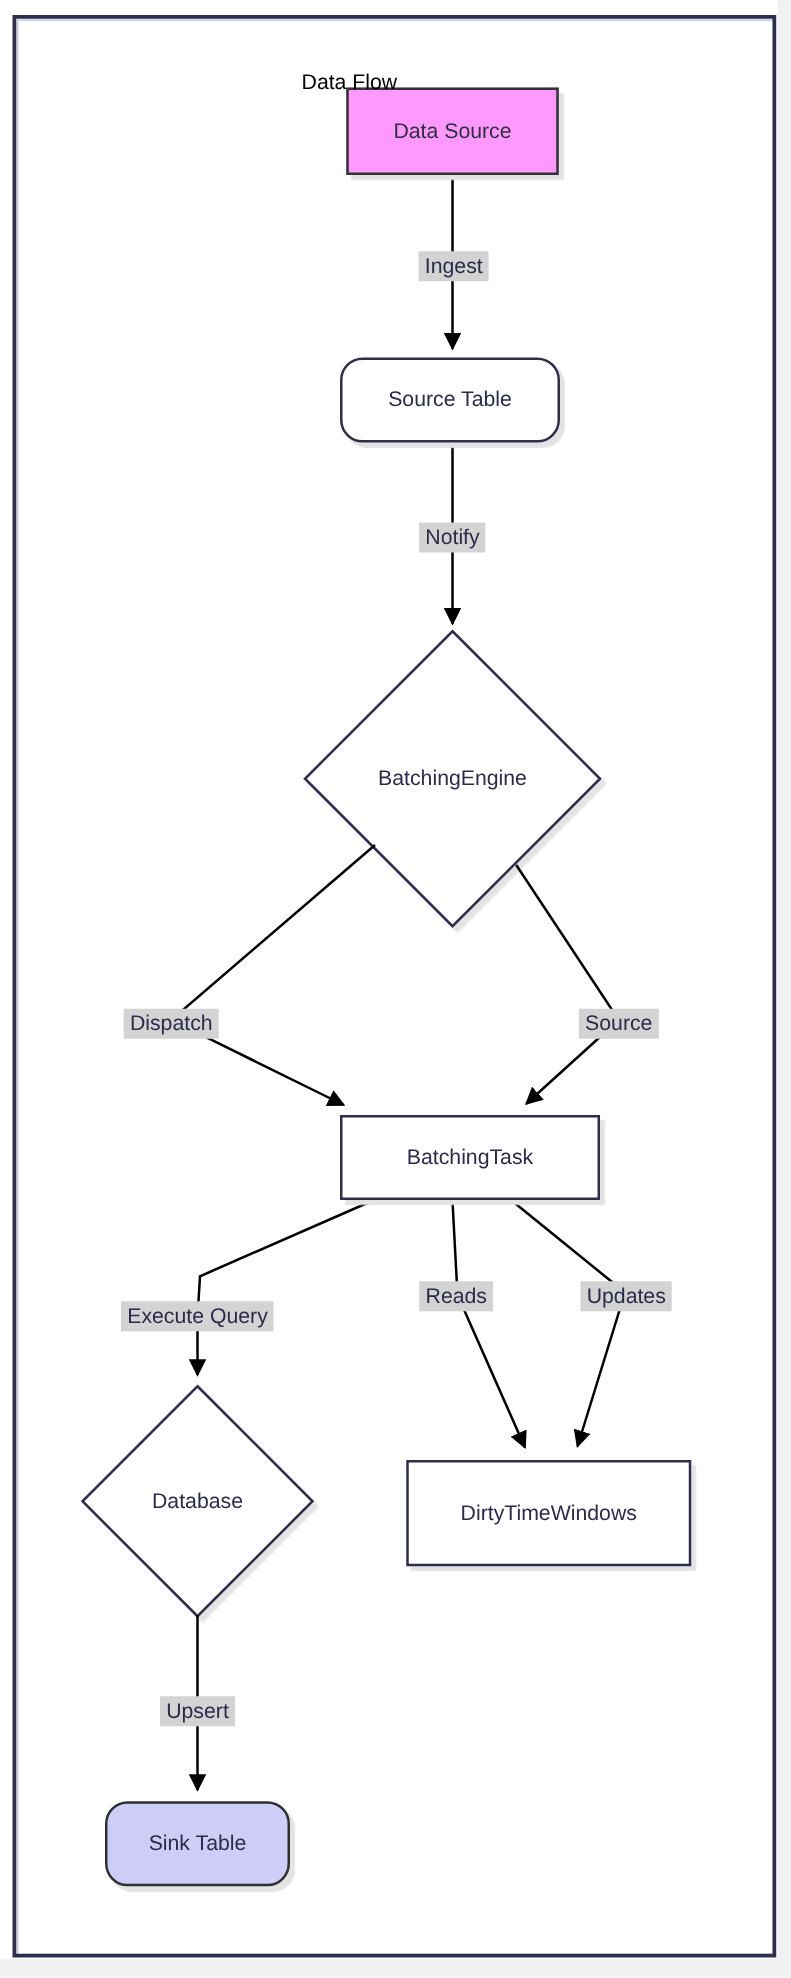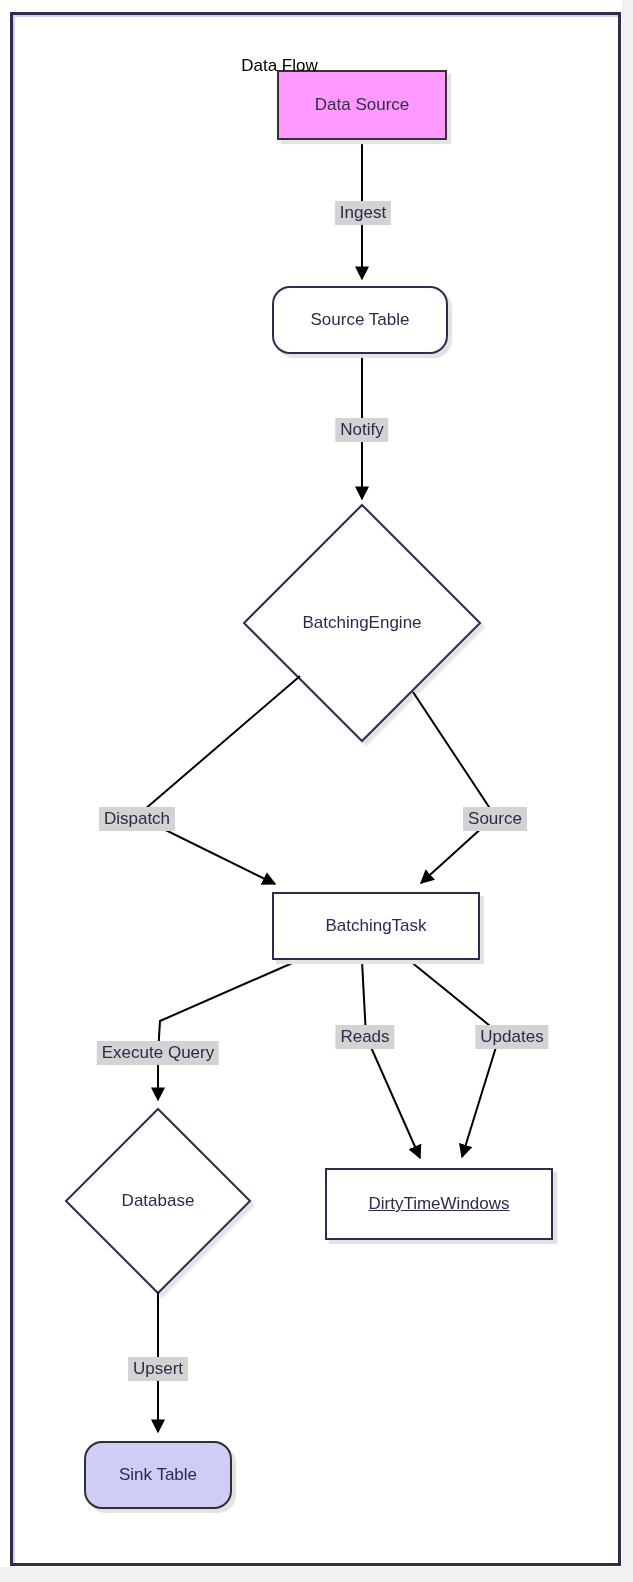--- a/index.html
+++ b/index.html
@@ -80,31 +80,31 @@
 </div>
 
 <div class="node rounded" style="left:272px;top:286px;width:176px;height:68px;">
   <span>Source Table</span>
 </div>
 
 <div class="node" style="left:272px;top:892px;width:208px;height:68px;">
   <span>BatchingTask</span>
 </div>
 
-<div class="node" style="left:325px;top:1168px;width:228px;height:72px;text-decoration:underline;">
+<div class="node" style="left:325px;top:1168px;width:228px;height:85px;">
   <span>DirtyTimeWindows</span>
 </div>
 
 <div class="node lavender" style="left:84px;top:1441px;width:148px;height:68px;">
   <span>Sink Table</span>
 </div>
 
 <div class="diamond-label" style="left:362px;top:623px;">BatchingEngine</div>
 <div class="diamond-label" style="left:158px;top:1201px;">Database</div>
 
 <div class="edge-label" style="left:363px;top:213px;">Ingest</div>
 <div class="edge-label" style="left:362px;top:430px;">Notify</div>
 <div class="edge-label" style="left:137px;top:819px;">Dispatch</div>
 <div class="edge-label" style="left:495px;top:819px;">Source</div>
 <div class="edge-label" style="left:158px;top:1037px;margin-top:16px;">Execute Query</div>
 <div class="edge-label" style="left:365px;top:1037px;">Reads</div>
-<div class="edge-label" style="left:501px;top:1037px;margin-left:11px;">Updates</div>
+<div class="edge-label" style="left:501px;top:1037px;">Updates</div>
 <div class="edge-label" style="left:158px;top:1369px;">Upsert</div>
 
 </body></html>

